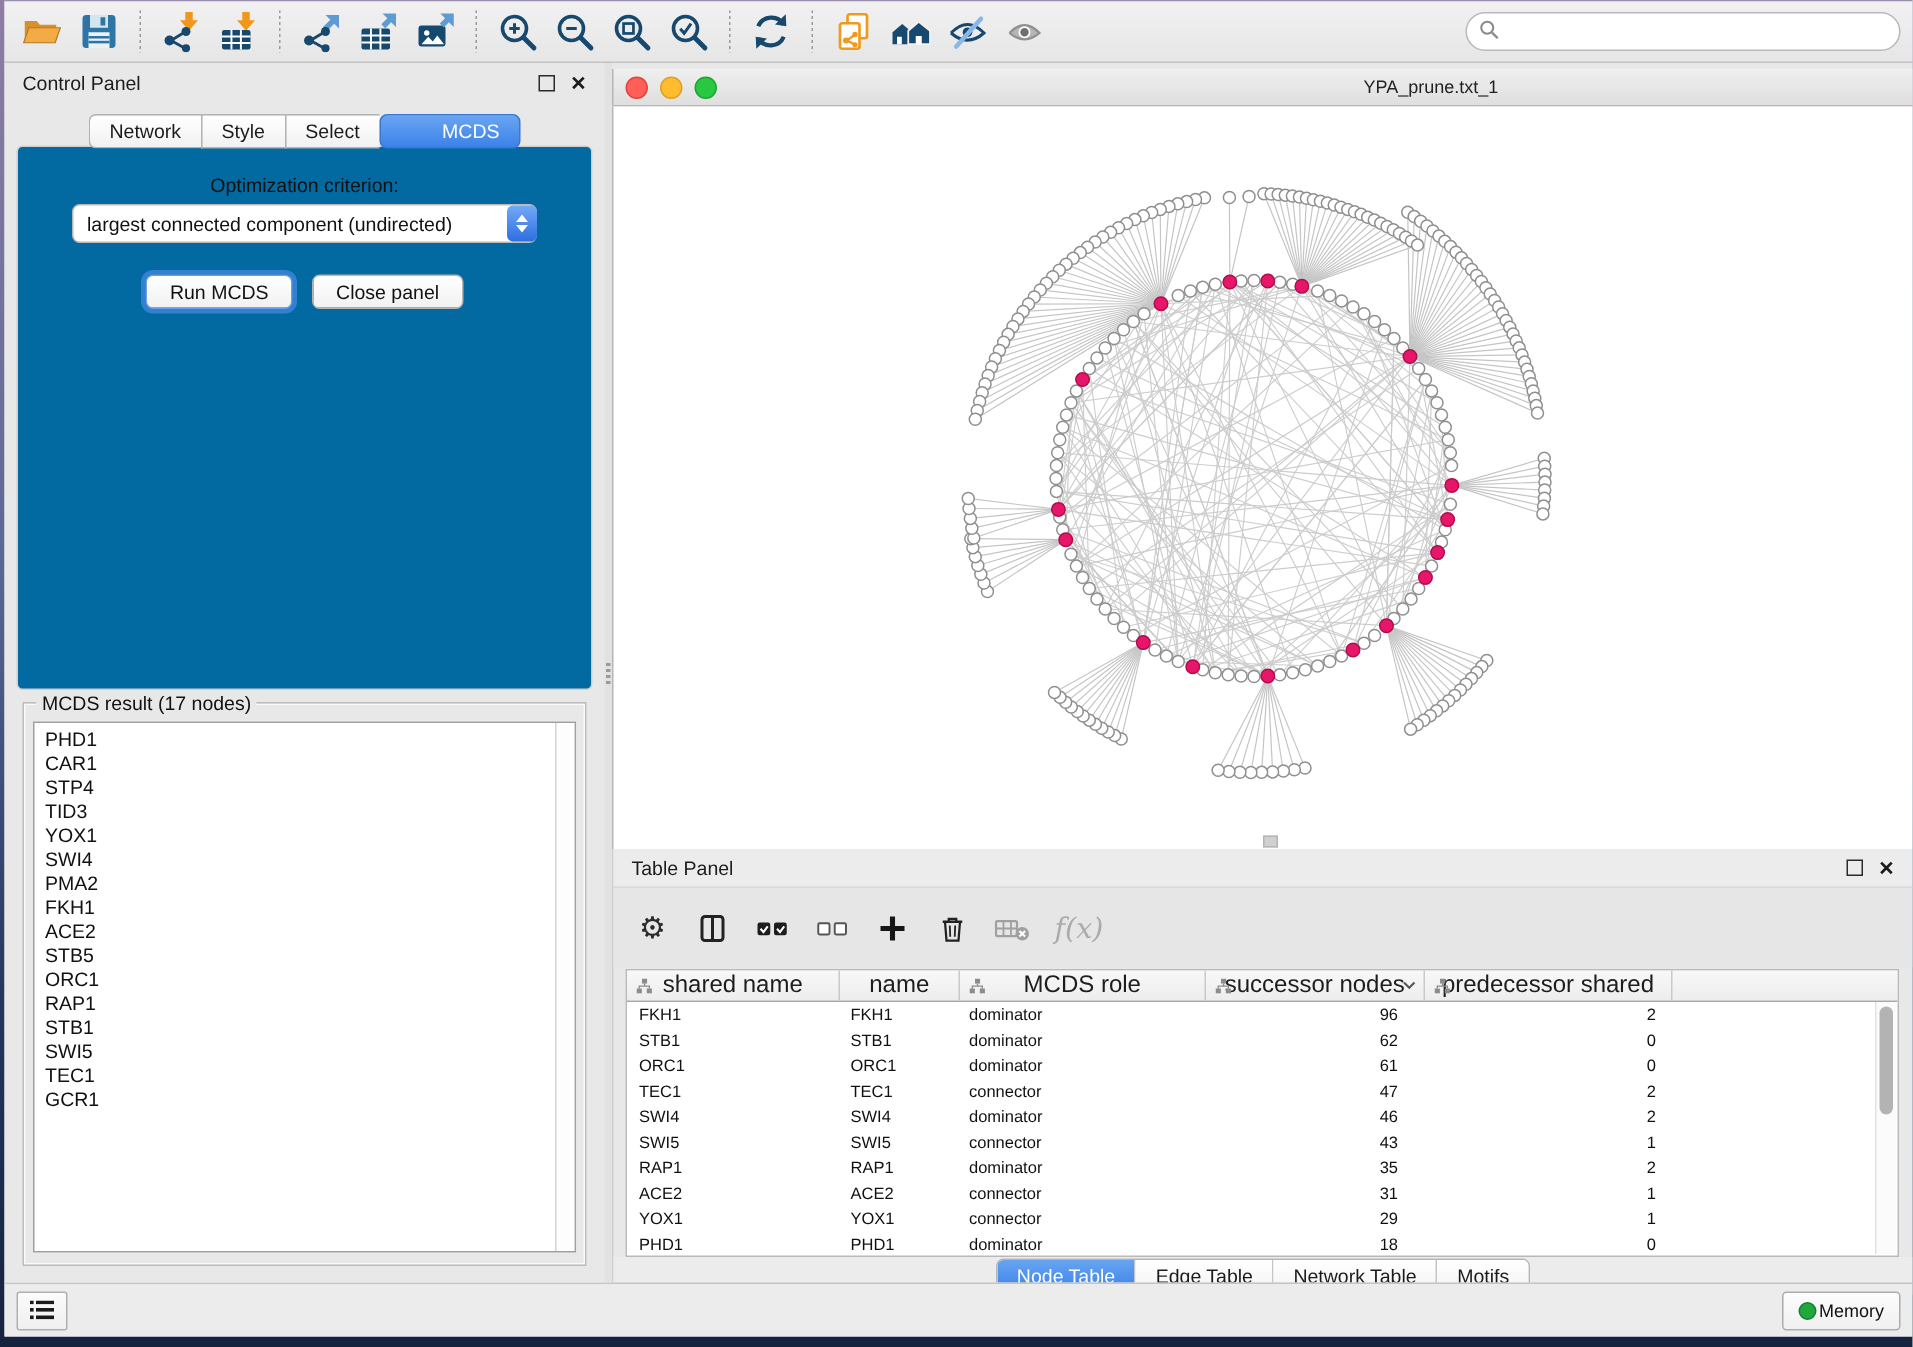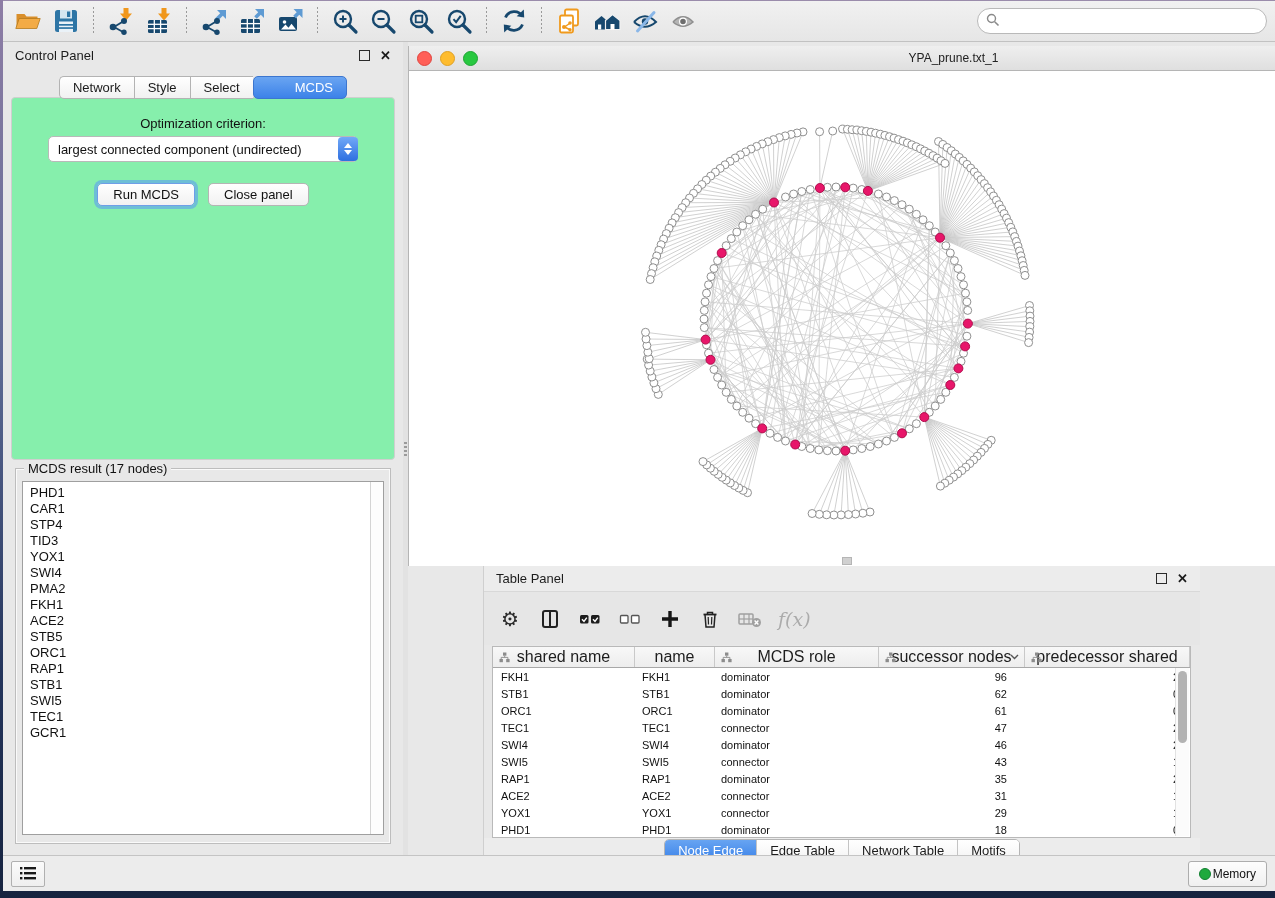--- a/index.html
+++ b/index.html
@@ -25,21 +25,21 @@
   .panel-title{font-size:13px;color:#1c1c1c;}
   .win-icons{margin-left:auto;display:flex;align-items:center;gap:10px;}
   .float-box{width:9px;height:9px;border:1.5px solid #2a2a2a;display:inline-block;}
   .close-x{font-size:13px;font-weight:bold;color:#1a1a1a;line-height:1;}
   #control-tabs{position:absolute;top:34px;left:0;right:0;display:flex;justify-content:center;z-index:2;}
   .ctab{font-size:13px;padding:3px 13px;background:linear-gradient(#fff,#f1f1f1);border:1px solid #b3b3b3;
         border-right:none;color:#1b1b1b;}
   .ctab:first-child{border-radius:5px 0 0 5px;}
   .ctab:last-child{border-right:1px solid #b3b3b3;border-radius:0 5px 5px 0;padding-left:41px;}
   .ctab.active{background:linear-gradient(#6aa5f2,#3c82e8);color:#fff;border-color:#3c76cf;border-radius:5px;}
-  #cp-box{position:absolute;top:55px;left:8px;right:8px;height:361px;background:#86efac;
+  #cp-box{position:absolute;top:55px;left:8px;right:8px;height:361px;background:#0369a1;
           border:1px solid #cfcfcf;border-radius:4px;}
   #opt-label{position:absolute;top:18px;left:0;right:0;text-align:center;font-size:13px;color:#111;}
   #criterion-select{position:absolute;top:38px;left:36px;right:36px;height:24px;background:#fff;
           border:1px solid #b9b9b9;border-radius:5px;display:flex;align-items:center;}
   #criterion-value{font-size:13px;color:#111;padding-left:9px;flex:1;white-space:nowrap;overflow:hidden;}
   #criterion-stepper{width:20px;height:24px;margin:-1px -1px -1px 0;border-radius:4px;
           background:linear-gradient(#72a9f7,#2e6fe0);display:flex;flex-direction:column;align-items:center;justify-content:center;gap:2px;}
   .stepper-up{width:0;height:0;border-left:4px solid transparent;border-right:4px solid transparent;border-bottom:5px solid #fff;}
   .stepper-down{width:0;height:0;border-left:4px solid transparent;border-right:4px solid transparent;border-top:5px solid #fff;}
   #cp-buttons{position:absolute;top:72px;left:0;right:0;display:flex;justify-content:center;gap:13px;}
@@ -52,21 +52,21 @@
   #result-list{position:absolute;top:12px;left:6px;right:6px;bottom:8px;background:#fff;
         border:1px solid #9f9f9f;overflow:hidden;}
   #result-items{position:absolute;top:3px;left:7px;right:16px;}
   .list-item{font-size:13px;line-height:16px;color:#111;}
   #result-scroll{position:absolute;top:0;bottom:0;right:0;width:12px;background:#fdfdfd;border-left:1px solid #d4d4d4;}
   
   #v-splitter{width:5px;flex:0 0 auto;background:#e2e2e2;position:relative;}
   #v-grip{position:absolute;top:400px;left:1px;width:3px;height:14px;
         background-image:repeating-linear-gradient(180deg,#9a9a9a 0 2px,transparent 2px 4px);}
   
-  #right-region{flex:1;background:#e8e8e8;display:flex;flex-direction:column;min-width:0;align-items:center;}
+  #right-region{flex:1;background:#e8e8e8;display:flex;flex-direction:column;min-width:0;}
   #network-window{margin-top:4px;flex:0 0 auto;}
   #nw-titlebar{height:24px;background:linear-gradient(#efefef,#dfdfdf);border-bottom:1px solid #b5b5b5;
         border-left:1px solid #b5b5b5;position:relative;display:flex;align-items:center;}
   .traffic{width:13px;height:13px;border-radius:50%;margin-left:8px;display:inline-block;}
   #nw-title{position:absolute;left:445px;width:200px;text-align:center;font-size:12px;color:#222;}
   #nw-canvas{height:495px;background:#fff;border-left:1px solid #b5b5b5;position:relative;overflow:hidden;}
   #canvas-grip{position:absolute;left:50%;bottom:1px;width:8px;height:6px;background:#d0d0d0;border:1px solid #b5b5b5;}
   
   #table-panel{flex:1;display:flex;flex-direction:column;min-height:0;border-left:1px solid #cfcfcf;}
   #tp-header{height:25px;display:flex;align-items:center;padding:0 12px;background:#ececec;flex:0 0 auto;}
@@ -1152,21 +1152,21 @@
                 <div class="tcell" style="width: 145px; text-align: right; padding-right: 14px;">18</div>
                 <div class="tcell" style="width: 164px; text-align: right; padding-right: 6px;">0</div>
               </div>
             </div>
           <div id="tbl-vscroll">
               <div id="tbl-thumb"></div>
             </div>
         </div>
         <div id="tp-tabs-row">
           <div id="bottom-tabs">
-              <div class="btab active">Node Edge</div>
+              <div class="btab active">Node Table</div>
               <div class="btab">Edge Table</div>
               <div class="btab">Network Table</div>
               <div class="btab">Motifs</div>
             </div>
         </div>
       </div>
     </div>
   </div>
 
   <div id="status-bar">

